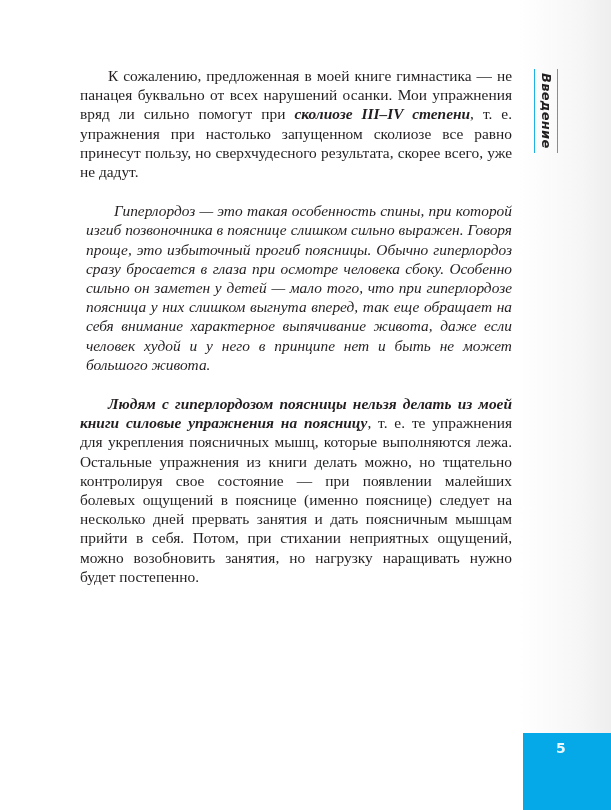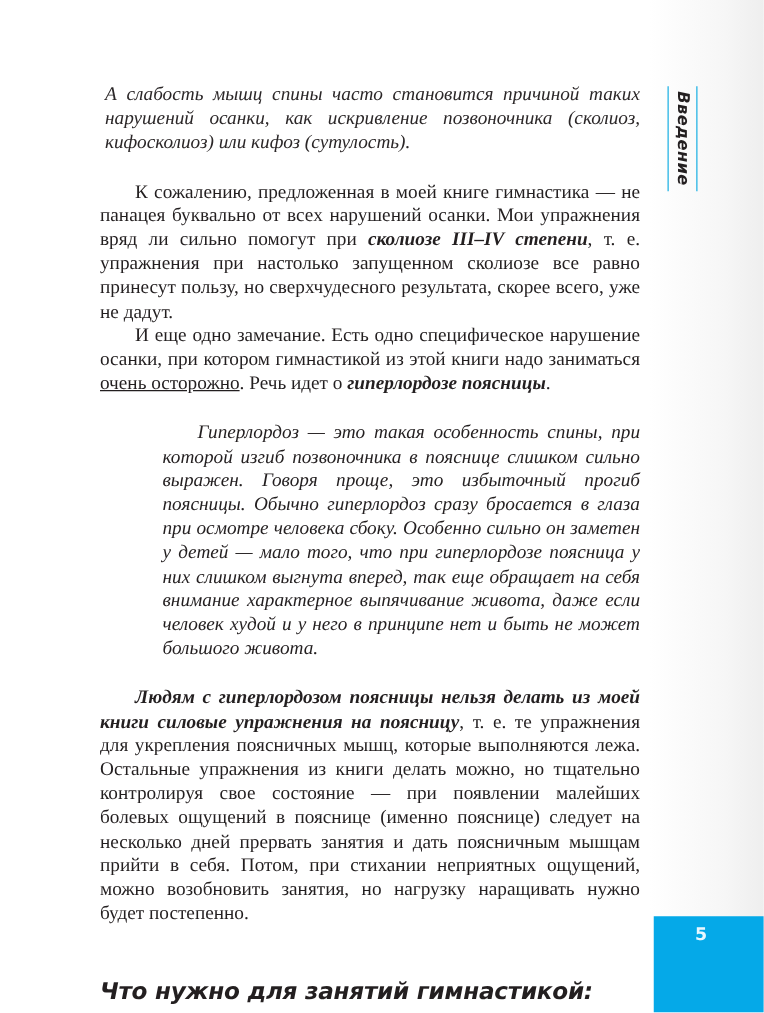--- a/index.html
+++ b/index.html
@@ -42,21 +42,21 @@
     .intro-note {
       margin: 0 0 20px 0;
       padding-left: 4px;
       color: #2b2728;
     }
     .quote {
       margin: 20px 0 20px 0;
       padding-left: 6px;
       font-style: italic;
     }
-    .quote-first { text-indent: 28px; margin-left: 44px; }
+    .quote-first { text-indent: 28px; }
     .heading {
       margin: 40px 0 18px 0;
       font-family: "DejaVu Sans", "Liberation Sans", sans-serif;
       font-style: italic;
       font-weight: bold;
       font-size: 18.5px;
       line-height: 26px;
       color: #231f20;
       text-align: left;
       letter-spacing: -0.2px;
@@ -107,31 +107,29 @@
 <body>
 
 <div class="page">
 
   <div class="section-tab">
     <span class="section-tab-label">Введение</span>
   </div>
 
   <div class="content">
 
-    <p class="p italic intro-note">А слабость мышц спины часто становится причиной таких нарушений осанки, как искривление позвоночника (сколиоз, кифосколиоз) или кифоз (сутулость).</p>
 
     <p class="p indent"><span>К сожалению, предложенная в моей книге гимнастика — не панацея буквально от всех нарушений осанки. Мои упражнения вряд ли сильно помогут при </span><span class="bold">сколиозе III–IV степени</span><span>, т. е. упражнения при настолько запущенном сколиозе все равно принесут пользу, но сверхчудесного результата, скорее всего, уже не дадут.</span></p>
 
-    <p class="p indent"><span>И еще одно замечание. Есть одно специфическое нарушение осанки, при котором гимнастикой из этой книги надо заниматься </span><span class="underline">очень осторожно</span><span>. Речь идет о </span><span class="bold">гиперлордозе поясницы</span><span>.</span></p>
 
     <p class="p quote quote-first">Гиперлордоз — это такая особенность спины, при которой изгиб позвоночника в пояснице слишком сильно выражен. Говоря проще, это избыточный прогиб поясницы. Обычно гиперлордоз сразу бросается в глаза при осмотре человека сбоку. Особенно сильно он заметен у детей — мало того, что при гиперлордозе поясница у них слишком выгнута вперед, так еще обращает на себя внимание характерное выпячивание живота, даже если человек худой и у него в принципе нет и быть не может большого живота.</p>
 
     <p class="p indent"><span class="bold italic">Людям с гиперлордозом поясницы нельзя делать из моей книги силовые упражнения на поясницу</span><span>, т. е. те упражнения для укрепления поясничных мышц, которые выполняются лежа. Остальные упражнения из книги делать можно, но тщательно контролируя свое состояние — при появлении малейших болевых ощущений в пояснице (именно пояснице) следует на несколько дней прервать занятия и дать поясничным мышцам прийти в себя. Потом, при стихании неприятных ощущений, можно возобновить занятия, но нагрузку наращивать нужно будет постепенно.</span></p>
 
-    <h2 class="heading"><span>Что нужно для занятий гимнастикой:</span><br></h2>
+    <h2 class="heading"><br></h2>
 
   </div>
 
   <div class="page-tab">
     <span class="page-number">5</span>
   </div>
 
 </div>
 
 </body></html>

